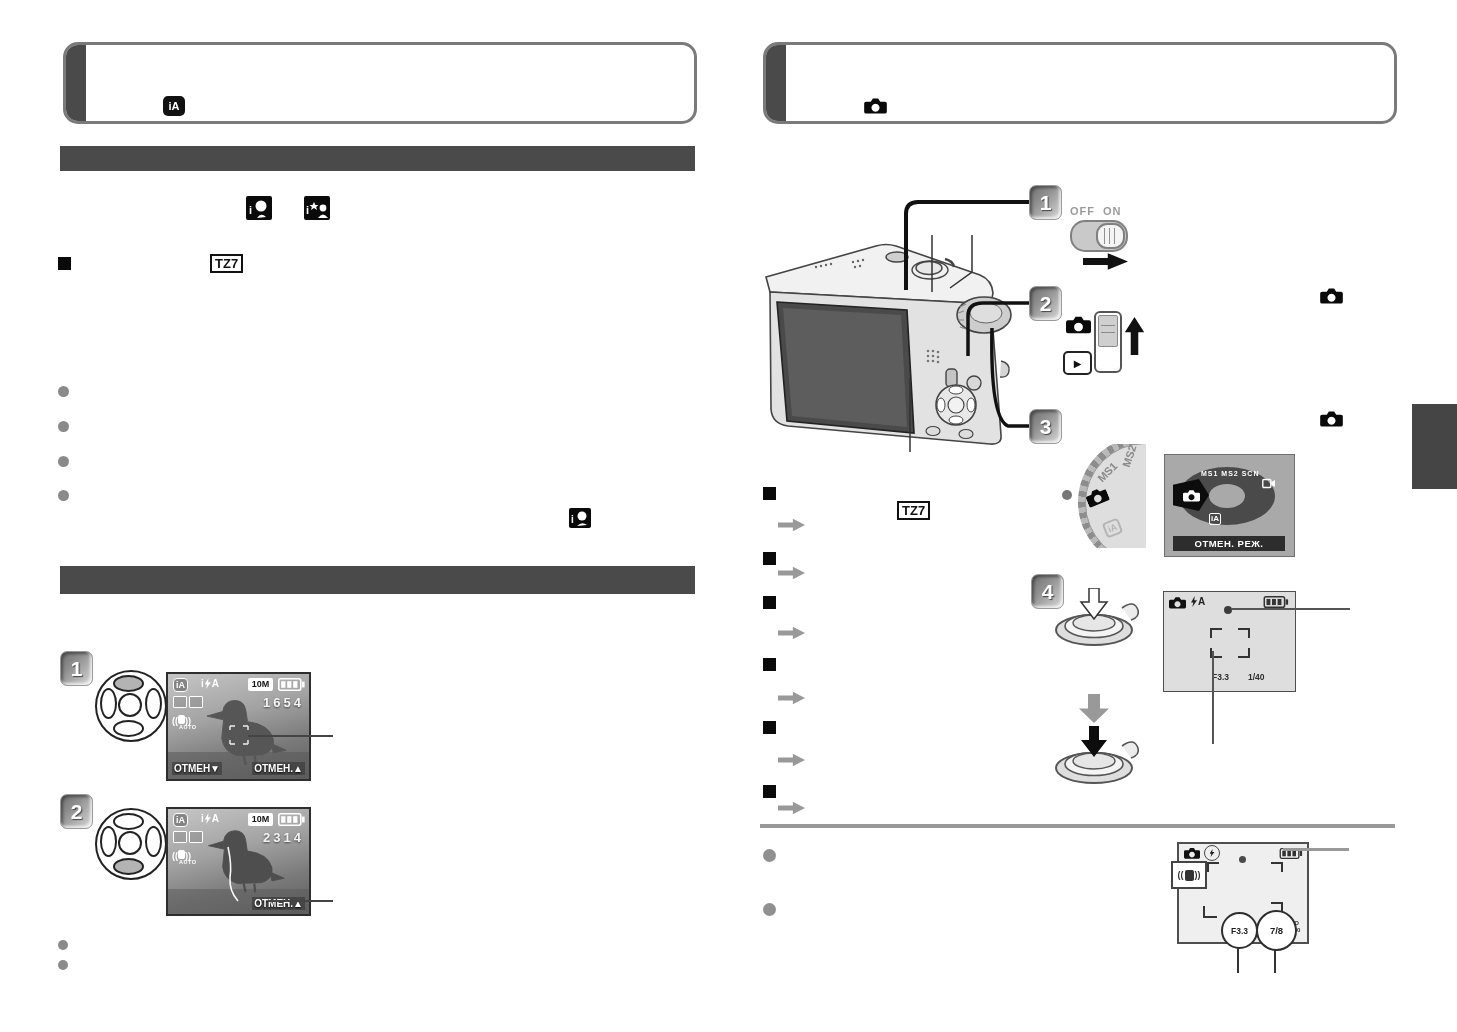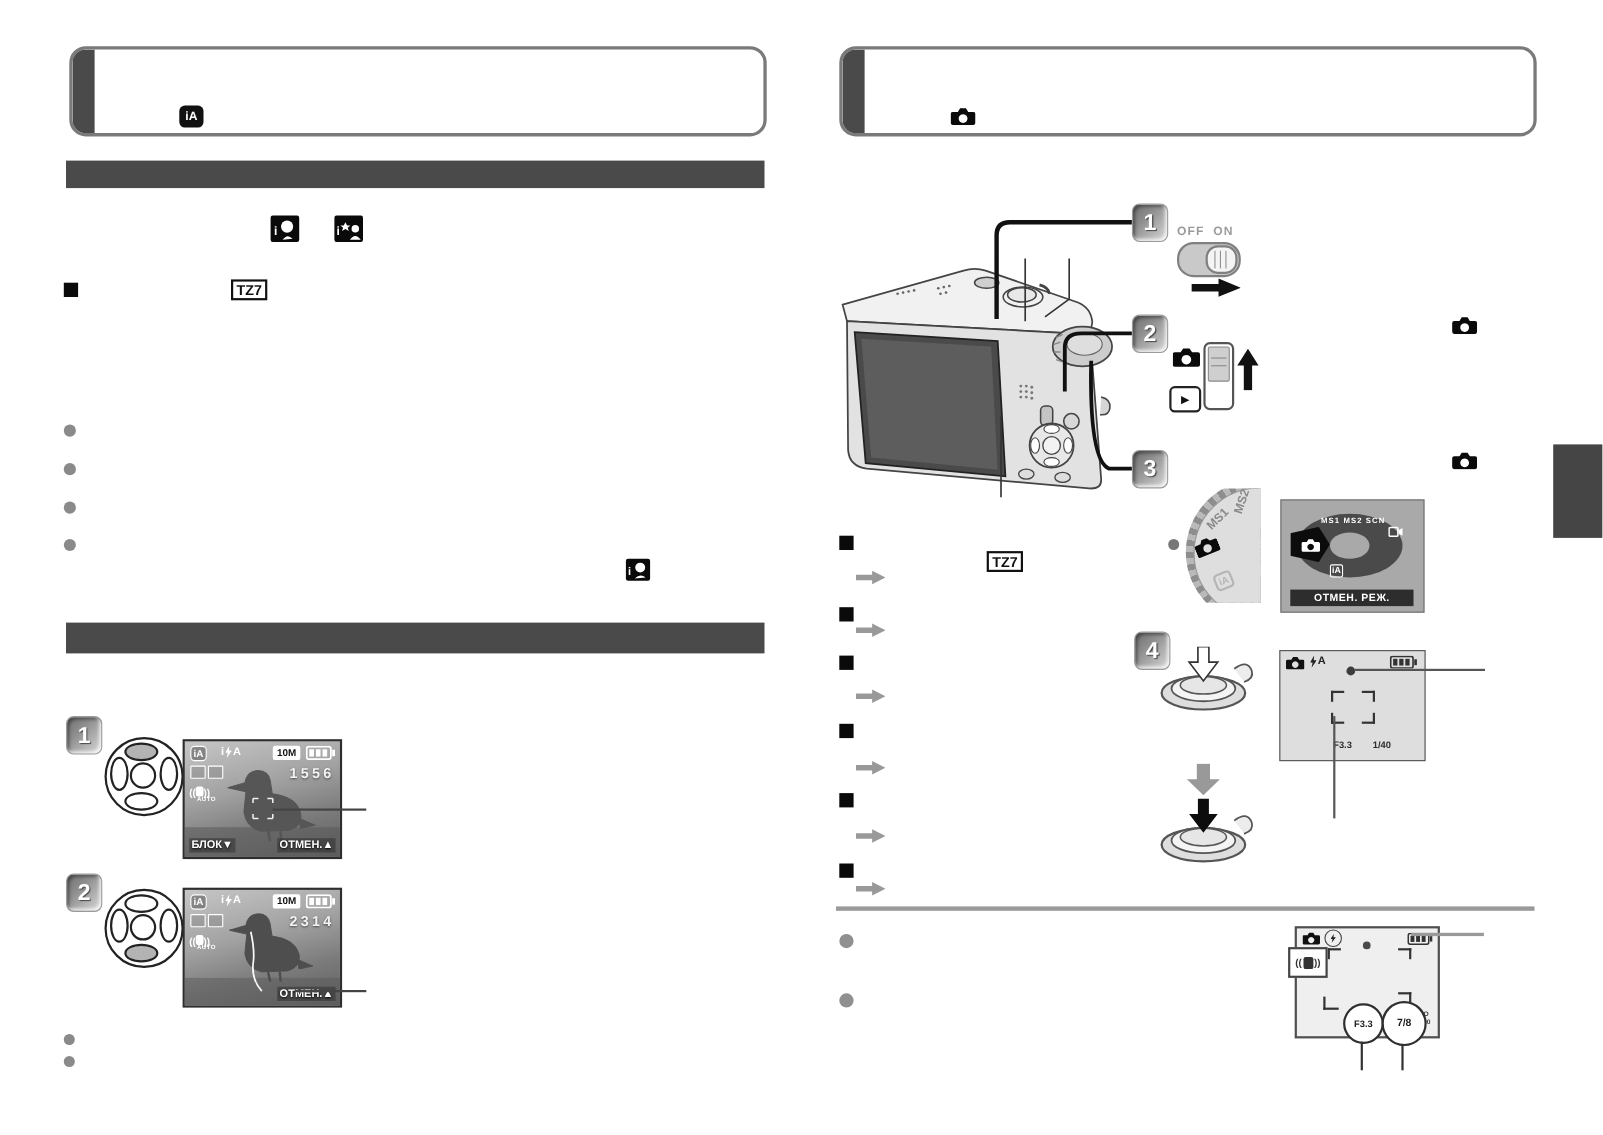--- a/index.html
+++ b/index.html
@@ -204,26 +204,26 @@
         <span>A</span>
     </div>
     <div class="res-badge" style="left:80px;top:4px;width:25px;">10M</div>
     <svg class="abs" style="left:110px;top:4px;color:#fff;" width="27" height="13">
         <use href="#batt"></use>
       </svg>
     <div class="mini-ic" style="left:5px;top:22px;">
         <i></i>
         <i></i>
       </div>
-    <div class="count" style="right:5px;top:21px;">1556</div>
+    <div class="count" style="right:5px;top:21px;">1654</div>
     <div class="stab" style="left:4px;top:41px;">
       <span>((</span><span style="display:inline-block;width:7px;height:9px;background:#fff;border-radius:2px;"></span><span>))</span>
       <span class="auto">AUTO</span>
     </div>
-    <div class="lcd-label" style="left:4px;bottom:4px;">БЛОК▼</div>
+    <div class="lcd-label" style="left:4px;bottom:4px;">ОТМЕН▼</div>
     <div class="lcd-label" style="right:4px;bottom:4px;">ОТМЕН.▲</div>
   </div>
   <div class="hline" style="left:248px;top:735px;width:85px;height:2px;background:#444;"></div>
 
   <div class="badge-num" style="left:60px;top:794px;">2</div>
   <div class="dpad" style="left:95px;top:808px;">
     <i class="k up"></i>
     <i class="k down active"></i>
     <i class="k left"></i>
     <i class="k right"></i>

